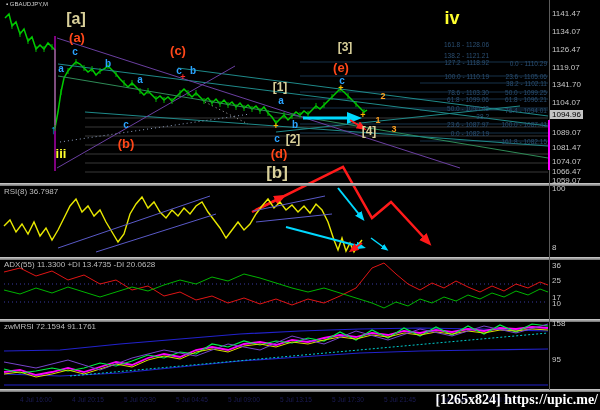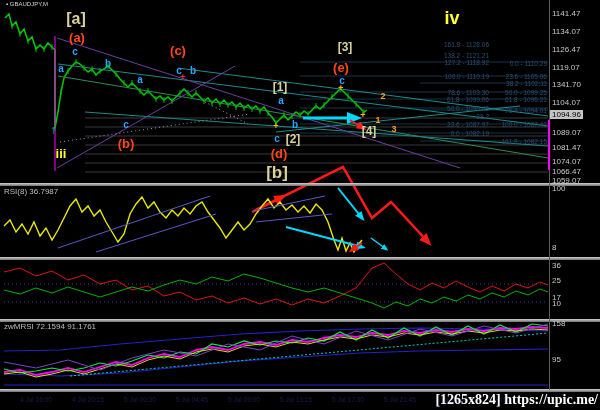--- a/index.html
+++ b/index.html
@@ -159,20 +159,21 @@
   <div class="sep" style="top:183px"></div>
   <div class="sep" style="top:257px"></div>
   <div class="sep" style="top:319px"></div>
   <div class="sep" style="top:389px"></div>
 
   <div class="vaxis"></div>
   <div class="maxis"></div>
   <div class="pricebox">1094.96</div>
 
   <div class="plabel" style="left:4px;top:187px">RSI(8) 36.7987</div>
+  <div class="plabel" style="left:4px;top:260px">ADX(55) 11.3300 +DI 13.4735 -DI 20.0628</div>
   <div class="plabel" style="left:4px;top:322px">zwMRSI 72.1594 91.1761</div>
 
   <div id="gen">
       <span class="ax" style="top: 10px;">1141.47</span>
       <span class="ax" style="top: 28px;">1134.07</span>
       <span class="ax" style="top: 46px;">1126.47</span>
       <span class="ax" style="top: 64px;">1119.07</span>
       <span class="ax" style="top: 81px;">1341.70</span>
       <span class="ax" style="top: 99px; text-align: right;">1104.07</span>
       <span class="ax" style="top: 129px;">1089.07</span>

